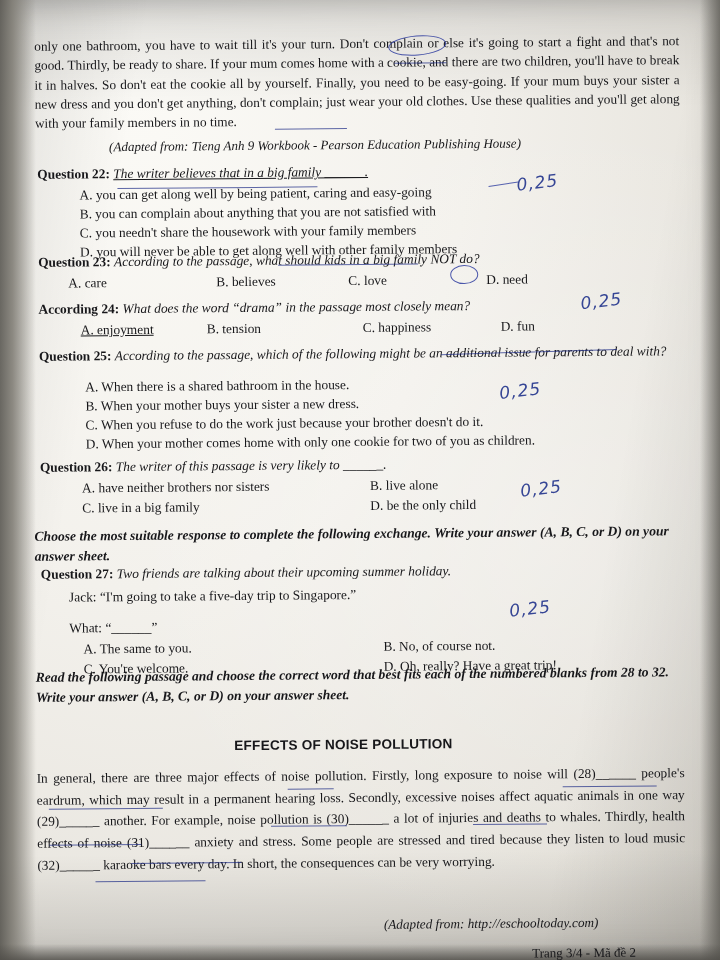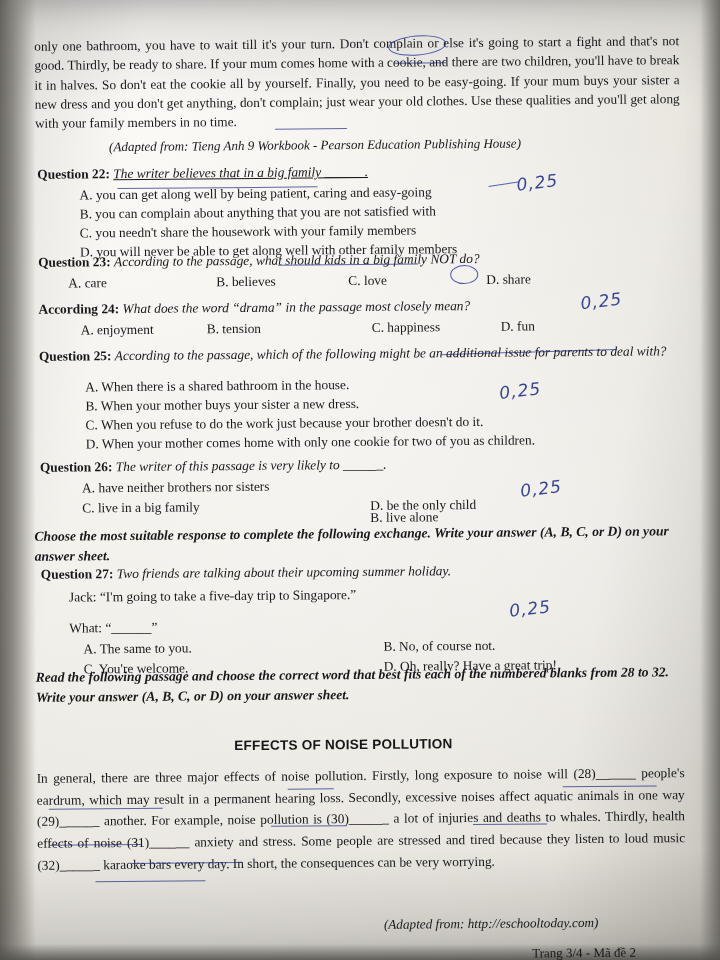--- a/index.html
+++ b/index.html
@@ -201,33 +201,33 @@
 
     <div class="q" style="top:250px;">
       <div class="row">
         <span class="qhead">Question 23:</span>
         <span class="i">According to the passage, what should kids in a big family NOT do?</span>
       </div>
       <div class="row" style="height:20px; margin-top:2px;">
         <span class="choice" style="left:30px;">A. care</span>
         <span class="choice" style="left:178px;">B. believes</span>
         <span class="choice" style="left:310px;">C. love</span>
-        <span class="choice" style="left:448px;">D. share</span>
+        <span class="choice" style="left:448px;">D. need</span>
       </div>
     </div>
 
     <div class="q" style="top:297px;">
       <div class="row">
         <span class="qhead">According 24:</span>
         <span class="i">What does the word “drama” in the passage most closely mean?</span>
       </div>
       <div class="row" style="height:20px; margin-top:2px;">
-        <span class="choice" style="left:42px;">A. enjoyment</span>
+        <span class="choice" style="left:42px;text-decoration:underline;">A. enjoyment</span>
         <span class="choice" style="left:168px;">B. tension</span>
-        <span class="choice" style="left:333px;">C. happiness</span>
+        <span class="choice" style="left:324px;">C. happiness</span>
         <span class="choice" style="left:462px;">D. fun</span>
       </div>
     </div>
 
     <div class="q" style="top:344px;">
       <div class="row" style="width:630px;">
         <span class="qhead">Question 25:</span>
         <span class="i">According to the passage, which of the following might be an additional issue for parents to deal with?</span>
       </div>
       <div class="row" style="padding-left:46px; margin-top:12px;">
@@ -244,21 +244,21 @@
       </div>
     </div>
 
     <div class="q" style="top:455px;">
       <div class="row">
         <span class="qhead">Question 26:</span>
         <span class="i">The writer of this passage is very likely to ______.</span>
       </div>
       <div class="row" style="height:20px; margin-top:2px;">
         <span class="choice" style="left:42px;">A. have neither brothers nor sisters</span>
-        <span class="choice" style="left:330px;margin-top:32px;">B. live alone</span>
+        <span class="choice" style="left:330px;">B. live alone</span>
       </div>
       <div class="row" style="height:20px;">
         <span class="choice" style="left:42px;">C. live in a big family</span>
         <span class="choice" style="left:330px;">D. be the only child</span>
       </div>
     </div>
 
     <div class="inst" style="top:524px;">Choose the most suitable response to complete the following exchange. Write your answer (A, B, C, or D) on your answer sheet.</div>
 
     <div class="q" style="top:562px;">

